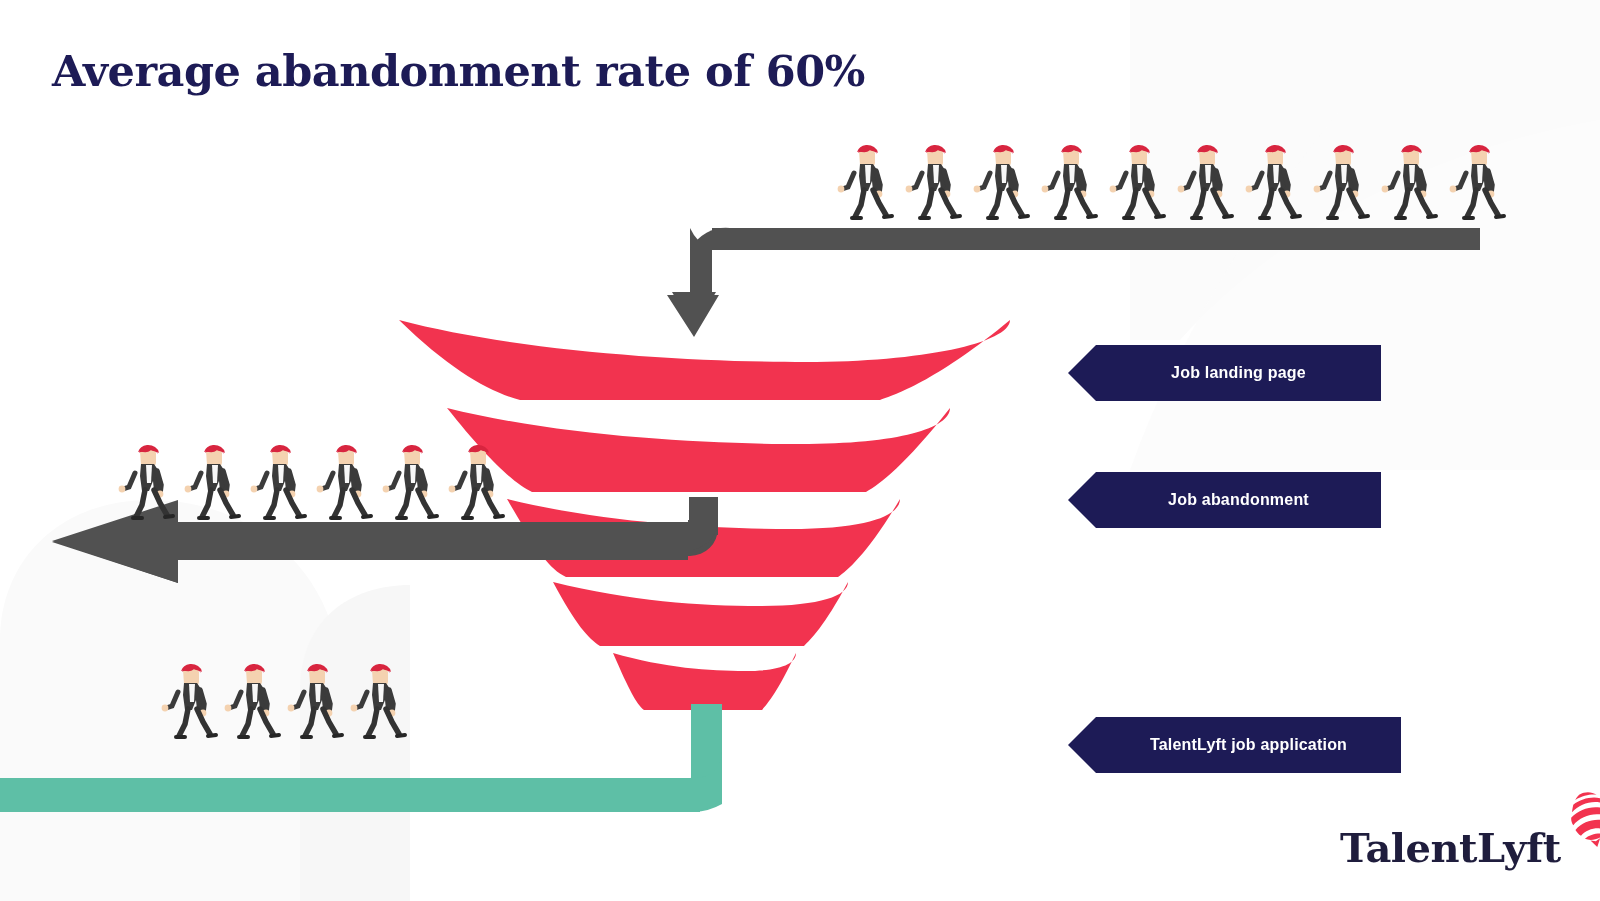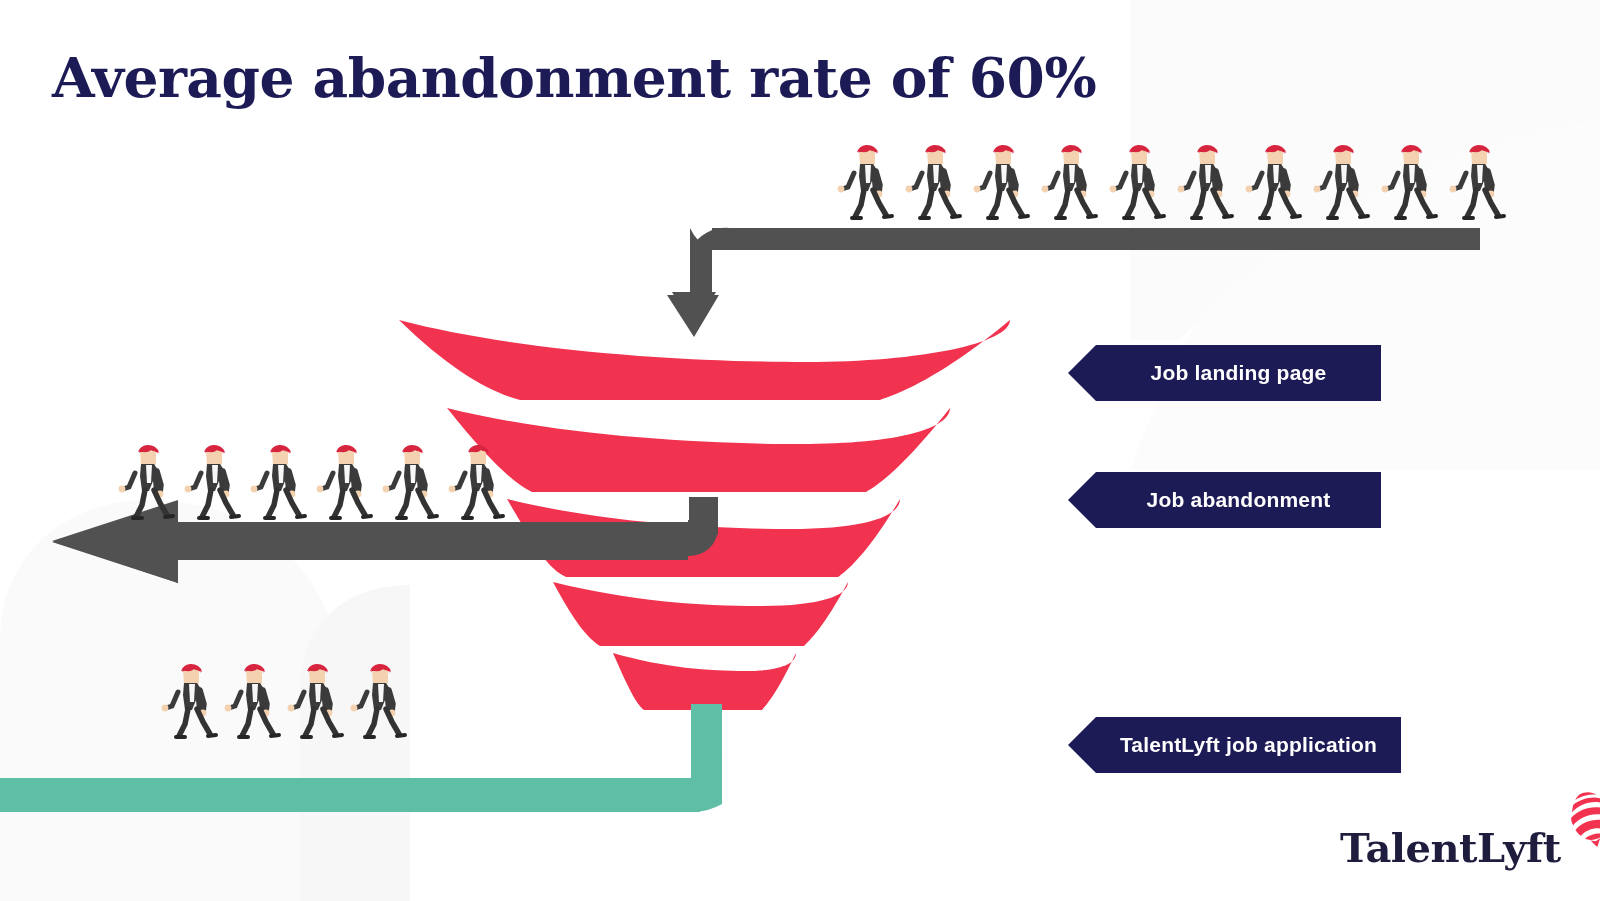--- a/index.html
+++ b/index.html
@@ -11,37 +11,37 @@
     position:relative;
   }
   #stage{position:absolute;inset:0;width:1600px;height:901px;}
   #bg-svg,#art-svg{position:absolute;left:0;top:0;width:1600px;height:901px;}
 
   .title{
     position:absolute;
     left:52px; top:48px;
     font-family:"DejaVu Serif", serif;
     font-weight:700;
-    font-size:55px;
+    font-size:43px;
     letter-spacing:-0.5px;
     color:#1d1b56;
     white-space:nowrap;
     line-height:1.1;
   }
 
   .banner{
     position:absolute;
     height:56px;
     background:#1d1b56;
     display:flex;
     align-items:center;
     justify-content:center;
     color:#ffffff;
     font-weight:700;
-    font-size:21px;
+    font-size:16px;
     letter-spacing:0.2px;
     white-space:nowrap;
     clip-path:polygon(28px 0, 100% 0, 100% 100%, 28px 100%, 0 50%);
     padding-left:28px;
     box-sizing:border-box;
   }
   #banner-landing{left:1068px; top:345px; width:313px;}
   #banner-application{left:1068px; top:472px; width:313px;}
   #banner-success{left:1068px; top:717px; width:333px;}
 

